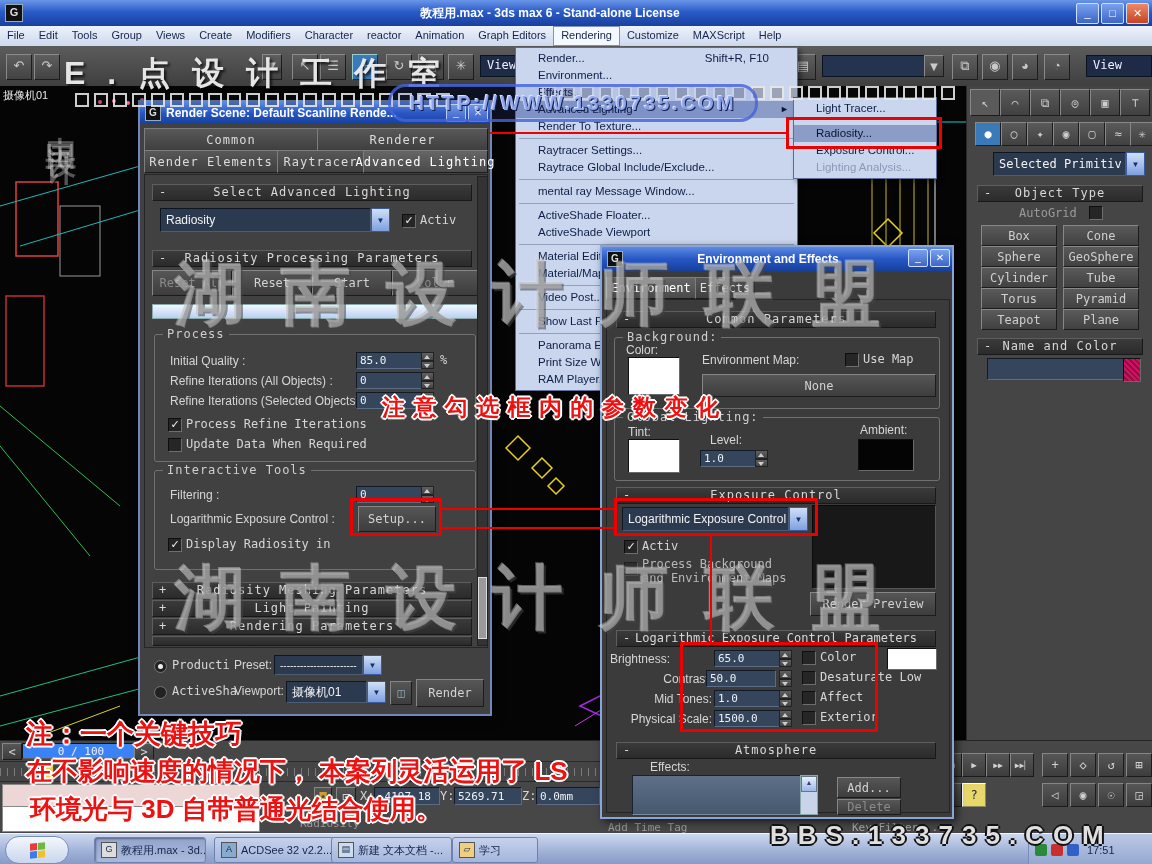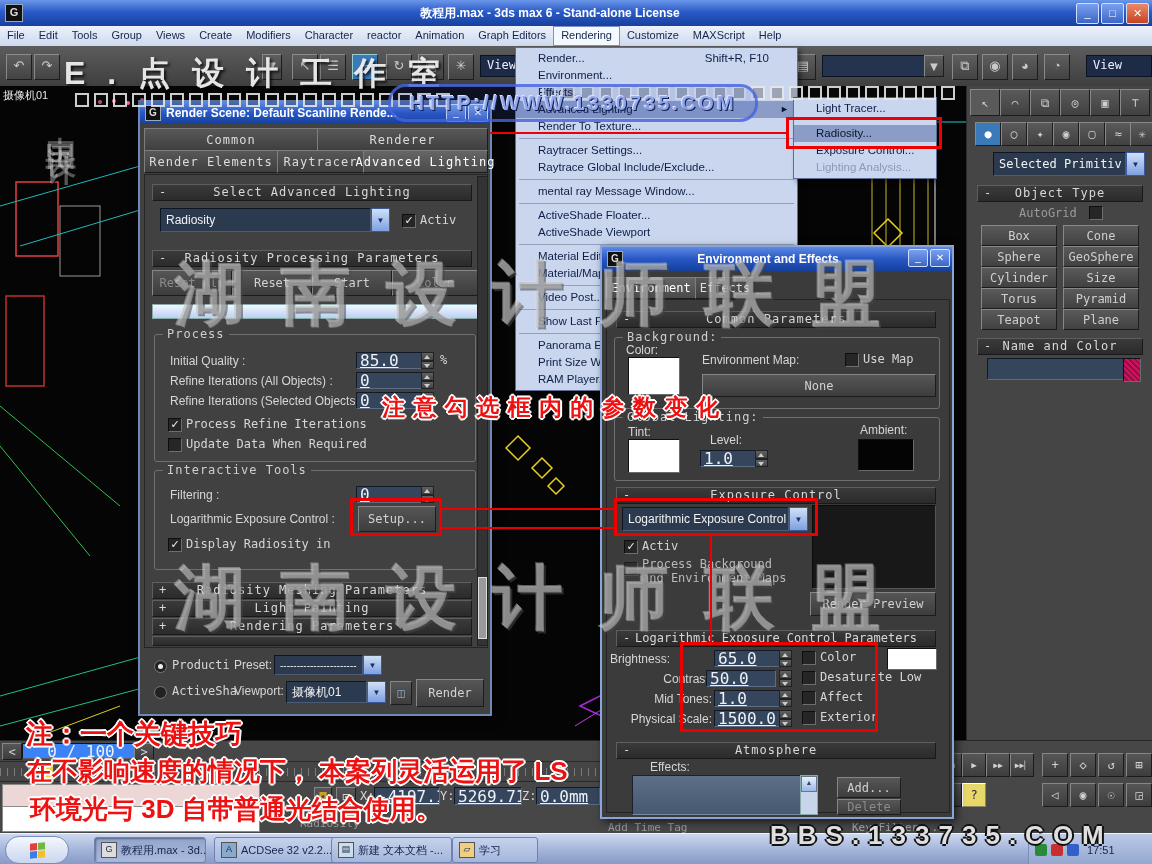--- a/index.html
+++ b/index.html
@@ -31,22 +31,22 @@
     color:#eef;font-size:12px;padding:0 6px;line-height:19px;font-family:"DejaVu Sans Mono",monospace;}
   .ddarrowbtn{background:linear-gradient(#cfe0f8,#7fa0e0);border:1px solid #3a5aa0;color:#16306e;
     display:flex;align-items:center;justify-content:center;font-size:8px;width:17px;}
   
   .btn3d{position:absolute;background:linear-gradient(#565656,#3d3d3d);border:1px solid;
     border-color:#868686 #1c1c1c #1c1c1c #868686;color:#d2d2d2;
     font-family:"DejaVu Sans Mono",monospace;font-size:12px;
     display:flex;align-items:center;justify-content:center;white-space:nowrap;}
   .btn3d.dim{color:#8b8b8b;}
   .field{position:absolute;background:#35465c;border:1px solid;border-color:#121a26 #5c6c84 #5c6c84 #121a26;
-    color:#eef2f8;font-family:"DejaVu Sans Mono",monospace;font-size:16px;
-    display:flex;align-items:center;padding:0 3px;white-space:nowrap;overflow:hidden;text-decoration:underline;}
+    color:#eef2f8;font-family:"DejaVu Sans Mono",monospace;font-size:11px;
+    display:flex;align-items:center;padding:0 3px;white-space:nowrap;overflow:hidden;}
   .spin{position:absolute;width:13px;display:flex;flex-direction:column;}
   .spin div{flex:1;background:linear-gradient(#606060,#434343);border:1px solid #222;position:relative;}
   .spin .up:after{content:"";position:absolute;left:2px;top:2px;border-left:3px solid transparent;
     border-right:3px solid transparent;border-bottom:4px solid #ccc;}
   .spin .dn:after{content:"";position:absolute;left:2px;top:2px;border-left:3px solid transparent;
     border-right:3px solid transparent;border-top:4px solid #ccc;}
   .chk{position:absolute;width:12px;height:12px;background:#262626;border:1px solid;
     border-color:#0e0e0e #6e6e6e #6e6e6e #0e0e0e;color:#f2f2f2;font-size:11px;line-height:11px;text-align:center;}
   .radio{position:absolute;width:11px;height:11px;border-radius:50%;background:#222;
     border:1px solid #777;}
@@ -505,21 +505,21 @@
       <span class="sgn">-</span>
       <span>Object Type</span>
     </div>
     <div class="lbl mono" style="left:52px;top:120px;color:#9a9a9a">AutoGrid</div>
     <div class="chk" style="left:122px;top:120px"></div>
     <div class="cpbtn" style="left:14px;top:139px;width:74px;height:19px">Box</div>
     <div class="cpbtn" style="left:96px;top:139px;width:74px;height:19px">Cone</div>
     <div class="cpbtn" style="left:14px;top:160px;width:74px;height:19px">Sphere</div>
     <div class="cpbtn" style="left:96px;top:160px;width:74px;height:19px">GeoSphere</div>
     <div class="cpbtn" style="left:14px;top:181px;width:74px;height:19px">Cylinder</div>
-    <div class="cpbtn" style="left:96px;top:181px;width:74px;height:19px">Size</div>
+    <div class="cpbtn" style="left:96px;top:181px;width:74px;height:19px">Tube</div>
     <div class="cpbtn" style="left:14px;top:202px;width:74px;height:19px">Torus</div>
     <div class="cpbtn" style="left:96px;top:202px;width:74px;height:19px">Pyramid</div>
     <div class="cpbtn" style="left:14px;top:223px;width:74px;height:19px">Teapot</div>
     <div class="cpbtn" style="left:96px;top:223px;width:74px;height:19px">Plane</div>
     <div class="rollout" style="left:10px;top:252px;width:164px">
       <span class="sgn">-</span>
       <span>Name and Color</span>
     </div>
     <div class="field" style="left:20px;top:272px;width:132px;height:20px"></div>
     <div class="swatch" style="left:156px;top:272px;width:16px;height:22px;background:repeating-linear-gradient(45deg,#d01060 0 2px,#901040 2px 4px)"></div>

